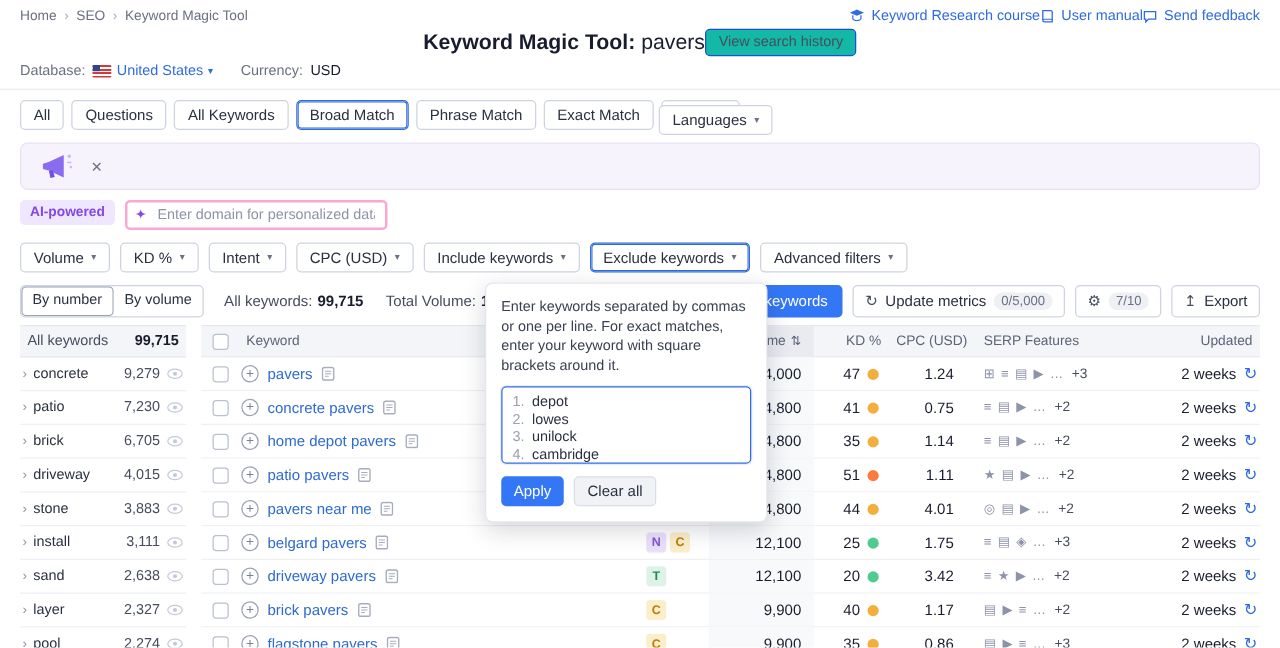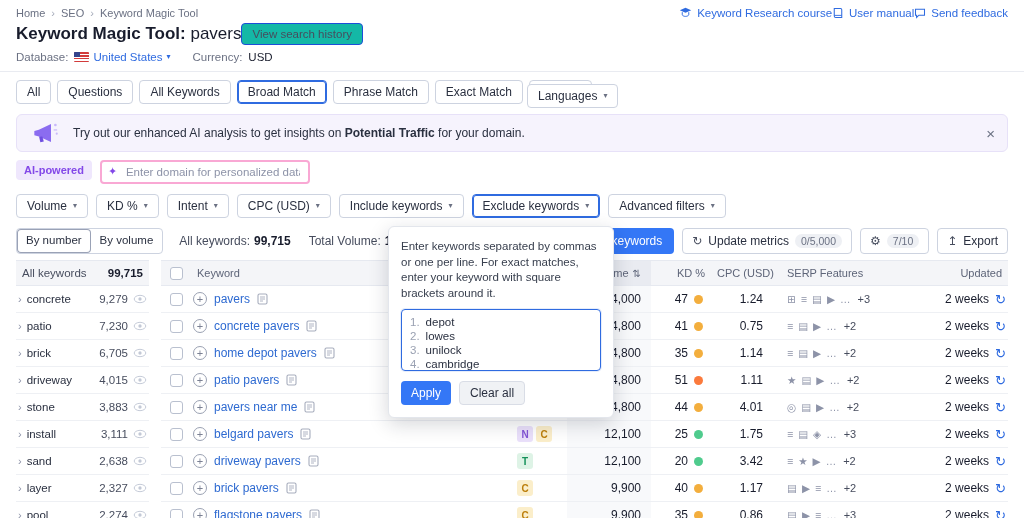--- a/index.html
+++ b/index.html
@@ -4,21 +4,21 @@
 <style>
 *{box-sizing:border-box;margin:0;padding:0}
 html,body{width:1024px;height:518px}
 body{overflow:hidden;position:relative;background:#fff;color:#181c2c;
   font-family:"Liberation Sans","DejaVu Sans",sans-serif;font-size:12px}
 .topbar{display:flex;justify-content:space-between;align-items:center;padding:6px 16px 0}
 .breadcrumb{display:flex;align-items:center;gap:6px;font-size:11px;color:#6b7183}
 .breadcrumb .sep{color:#a4aab9}
 .top-links{display:flex;align-items:center}
 .top-link{display:flex;align-items:center;gap:5px;color:#2f6be0;font-size:11.5px;cursor:pointer}
-.title-row{display:flex;justify-content:flex-start;align-items:center;padding:4px 16px 0}
+.title-row{display:flex;justify-content:center;align-items:center;padding:4px 16px 0}
 .page-title{font-size:17px;font-weight:700}
 .page-title .q{font-weight:400}
 .btn-gray{background:#14b8a6;border:1px solid #1d4ed8;border-radius:4px;padding:4px 10px;font-size:11.5px;color:#474d5e;cursor:pointer}
 .meta-row{display:flex;align-items:center;gap:6px;padding:6px 16px 8px;font-size:11.5px;color:#6b7183;border-bottom:1px solid #e9ebf1}
 .flag{display:inline-block;width:15px;height:10px;border-radius:1px;position:relative;overflow:hidden;
   background:repeating-linear-gradient(#d23b3b 0 1.5px,#fff 1.5px 3px)}
 .flag::before{content:"";position:absolute;left:0;top:0;width:6px;height:5px;background:#33448c}
 .db-link{color:#2f6be0;display:flex;align-items:center;gap:4px;cursor:pointer}
 .meta-val{color:#181c2c}
 .chev{font-size:8px;line-height:1}
@@ -189,23 +189,20 @@
 </button>
 
 <div class="banner">
   <svg width="32" height="32" viewBox="0 0 24 24">
       <path d="M4 10.5v3.2l3.4.9 9.1 4.2V5.2L7.4 9.5 4 10.5z" fill="#8b6cf0"></path>
       <path d="M7.6 14.9l.9 4.1 2.6-.6-1.1-3.8z" fill="#6f4fe0"></path>
       <circle cx="19.8" cy="6" r="1" fill="#c9b8fa"></circle>
       <circle cx="20.8" cy="12.5" r=".8" fill="#c9b8fa"></circle>
       <path d="M18.5 9.7h2.6" stroke="#c9b8fa" stroke-width=".9"></path>
     </svg>
-  <div class="banner-text">
-    <span>Try out our enhanced AI analysis to get insights on </span><b>Potential Traffic</b><span> for your domain.</span>
-  </div>
   <span class="banner-close">×</span>
 </div>
 
 <div class="ai-row">
   <span class="ai-badge">AI-powered</span>
   <span class="ai-input-wrap">
     <span class="spark">✦</span>
     <input class="ai-input" placeholder="Enter domain for personalized data" style="">
   </span>
 </div>

